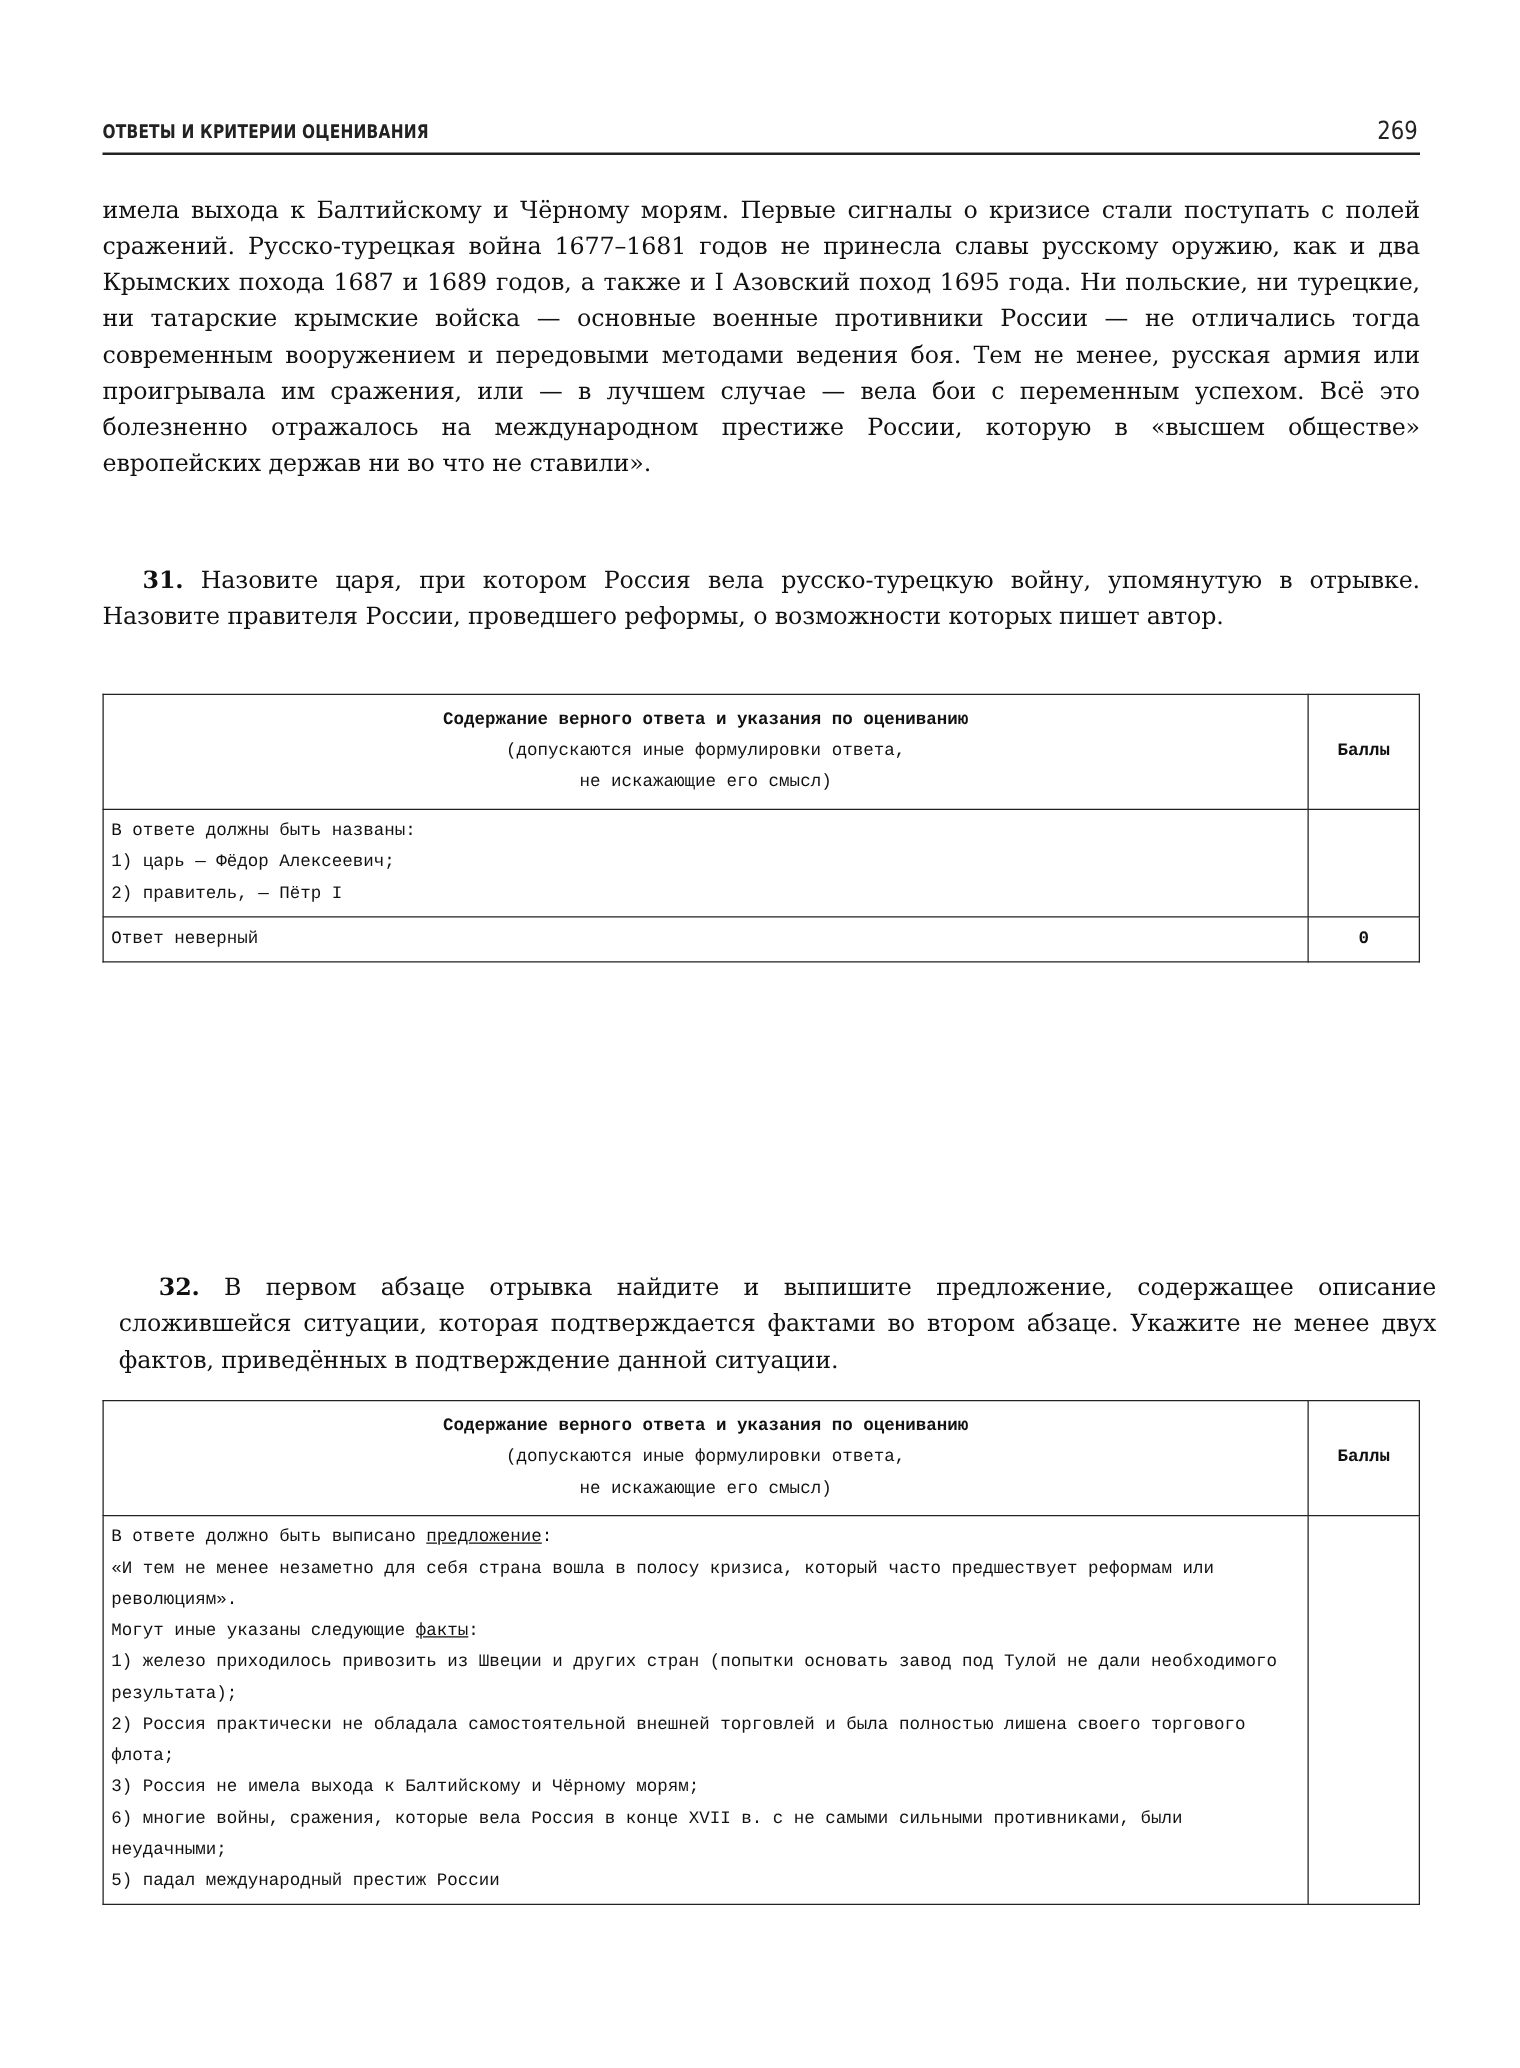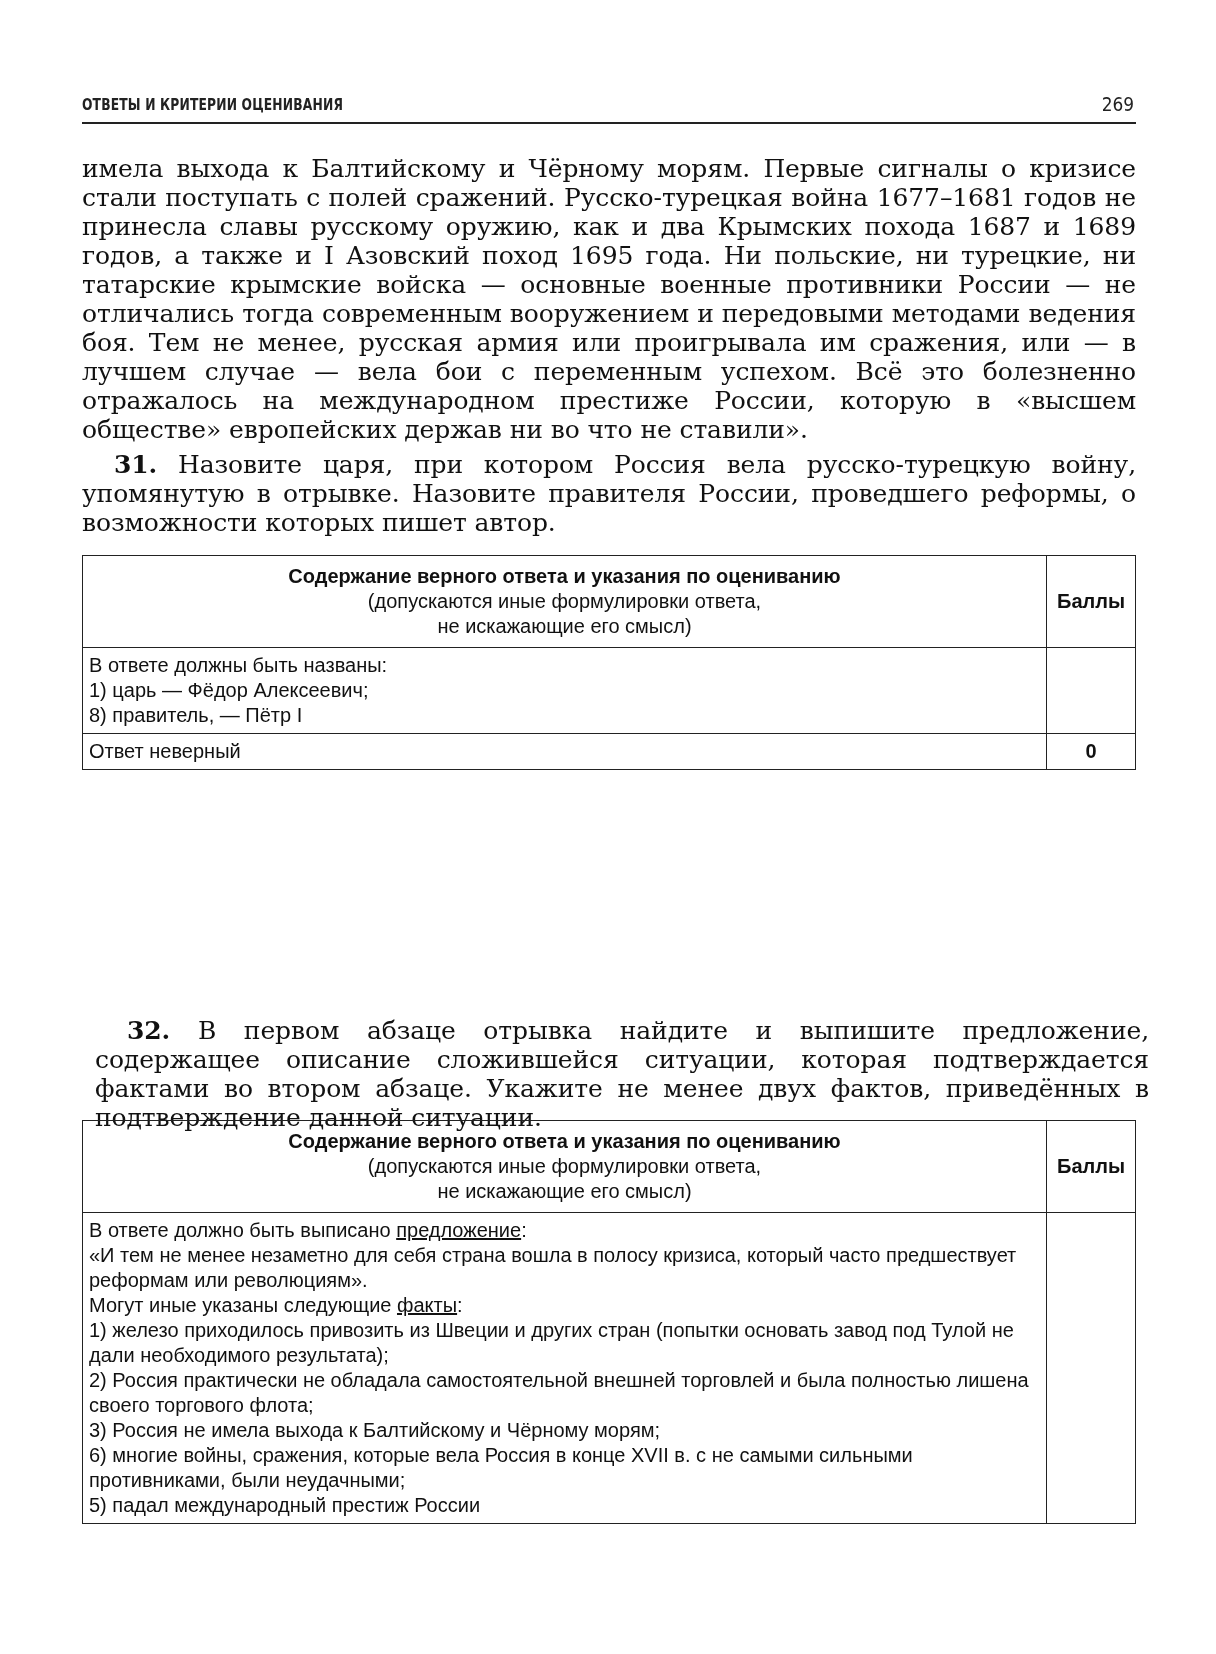--- a/index.html
+++ b/index.html
@@ -13,30 +13,30 @@
       position: absolute; left: 0; top: 4px;
       font-family: "DejaVu Sans", sans-serif; font-size: 15px; letter-spacing: 0.2px;
       transform: scaleX(0.82); transform-origin: left center; font-weight: bold; color: #222;
     }
     .running-head .pnum {
       position: absolute; right: 2px; top: 0px;
       font-family: "DejaVu Sans", sans-serif; font-size: 20px; color: #222;
       transform: scaleX(0.85); transform-origin: right center;
     }
     .body-text {
-      font-family: "DejaVu Serif", serif; font-size: 25px; line-height: 29px;
+      font-family: "DejaVu Serif", serif; font-size: 19px; line-height: 29px;
       text-align: justify; margin: 0; letter-spacing: -0.1px;
     }
     .excerpt { position: absolute; top: 154px; left: 0; width: 1054px; }
     .q31 { position: absolute; top: 450px; left: 0; width: 1054px; text-indent: 32px; }
     .q32 { position: absolute; top: 1016px; left: 13px; width: 1054px; text-indent: 32px; }
     .qnum { font-weight: bold; }
     table.crit {
       position: absolute; left: 0; width: 1054px; border-collapse: collapse;
-      font-family: Liberation Sans, sans-serif; font-size: 20px; line-height: 25px;
+      font-family: Liberation Mono, monospace; font-size: 14px; line-height: 25px;
     }
     table.crit td, table.crit th { border: 1.5px solid #222; vertical-align: top; padding: 5px 6px; }
     table.crit th { font-weight: normal; text-align: center; vertical-align: middle; padding: 8px 6px; }
     table.crit th .h1 { font-weight: bold; display: block; }
     table.crit th.pts-head { font-weight: bold; width: 76px; }
     table.crit td.pts { text-align: center; width: 76px; font-weight: bold; }
     table.crit td.max-label { text-align: right; font-style: italic; font-weight: bold; padding-right: 12px; }
     .t31 { top: 555px; }
     .t32 { top: 1120px; }
     .line { display: block; }
@@ -67,21 +67,21 @@
         <span class="h1">Содержание верного ответа и указания по оцениванию</span>
         <span class="line">(допускаются иные формулировки ответа,</span>
         <span class="line">не искажающие его смысл)</span>
       </th>
       <th class="pts-head">Баллы</th>
     </tr>
     <tr class="row-pad">
       <td>
         <span class="line">В ответе должны быть названы:</span>
         <span class="line">1) царь — Фёдор Алексеевич;</span>
-        <span class="line">8) правитель, — Пётр I</span>
+        <span class="line">2) правитель, — Пётр I</span>
       </td>
       <td class="pts"></td>
     </tr>
     <tr class="row-pad">
       <td>
         <span class="line">Ответ неверный</span>
       </td>
       <td class="pts">0</td>
     </tr>
   </tbody>

